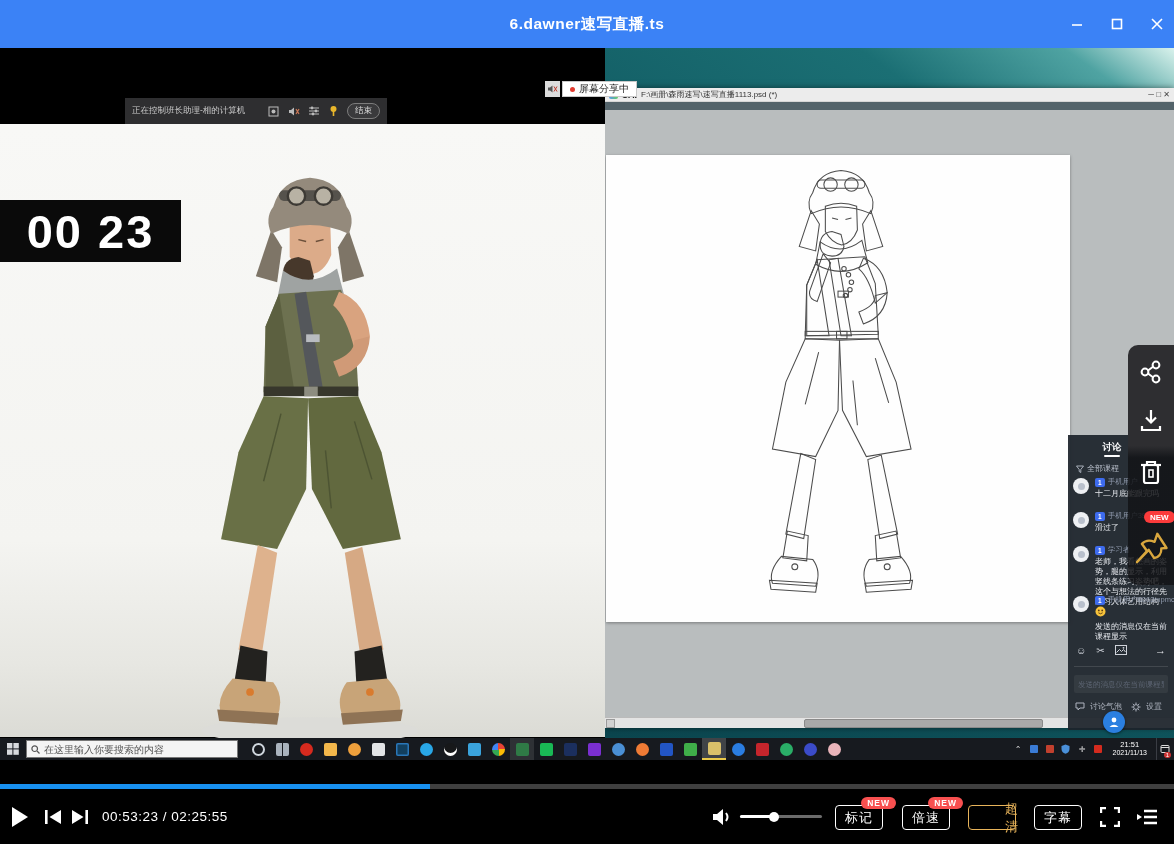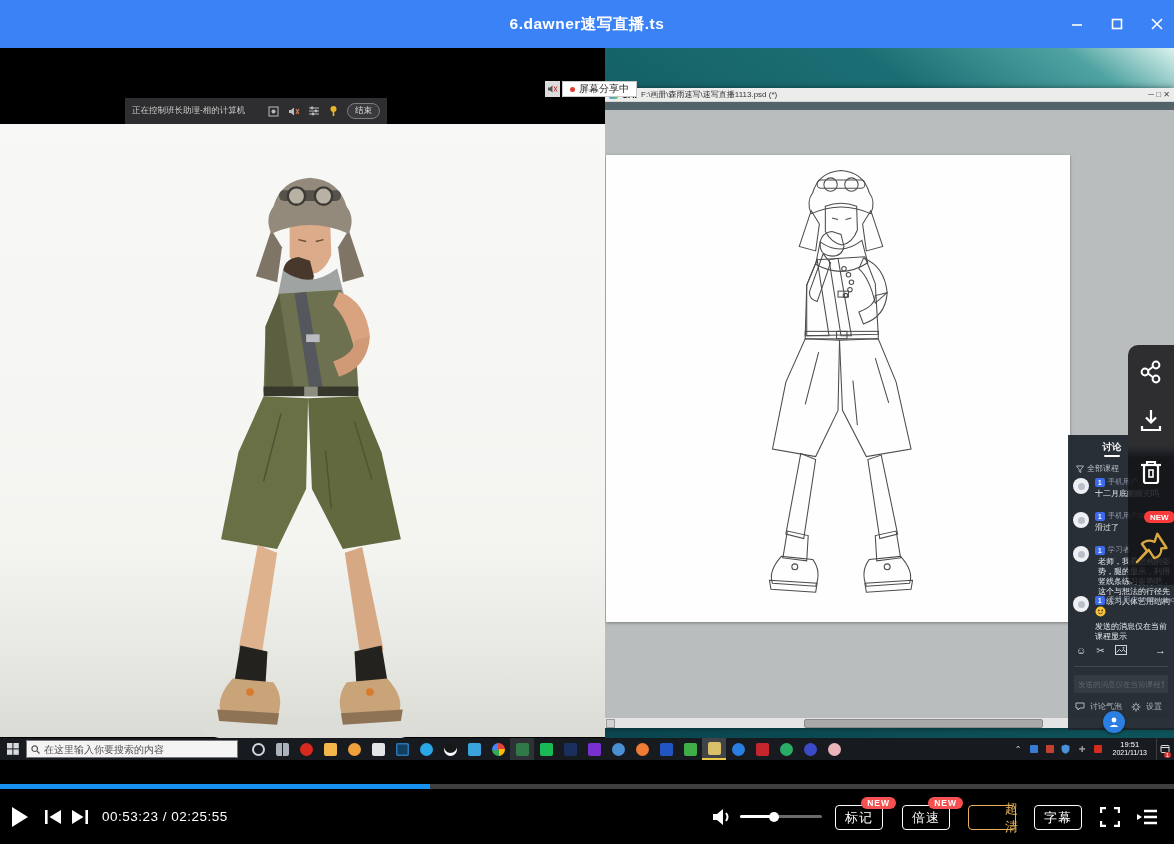--- a/index.html
+++ b/index.html
@@ -276,20 +276,21 @@
             </svg>
         </span>
         <span class="rb-ic">
           <svg width="11" height="12">
               <circle cx="5.5" cy="4" r="3" fill="#e8b62b"></circle>
               <rect x="4.7" y="6" width="1.6" height="5" fill="#e8b62b"></rect>
             </svg>
         </span>
         <span id="remote-end">结束</span>
       </div>
+      <div class="abs" id="timer">00 23</div>
     </div>
 
     <div class="abs" id="share-banner">
       <span class="spk">
         <svg width="11" height="10">
             <path d="M1,3.5 L3,3.5 L5.5,1.5 L5.5,8.5 L3,6.5 L1,6.5 Z" fill="#555"></path>
             <path d="M7,2.5 L10,7.5 M10,2.5 L7,7.5" stroke="#c0392b" stroke-width="1"></path>
           </svg>
       </span>
       <span class="pill">
@@ -323,21 +324,21 @@
         <span class="ava">
             <i></i>
           </span>
         <div class="hd">
           <span class="badge">1</span>
           <span class="user">手机用户3999nuclg</span>
         </div>
         <div class="txt">滑过了</div>
       </div>
 
-      <div class="msg" style="top:110px;text-align:right;">
+      <div class="msg" style="top:110px;">
         <span class="ava">
             <i></i>
           </span>
         <div class="hd">
           <span class="badge">1</span>
           <span class="user">学习者</span>
         </div>
         <div class="txt">老师，我看您画的姿势，腿的显示，利用竖线条练习姿势吧，这个与想法的行径先练习人体艺用结构</div>
       </div>
 
@@ -529,21 +530,21 @@
         <span class="tray-ic">
             <svg width="9" height="10">
               <path d="M4.5,0.5 L8.5,2 V5 Q8.5,8.5 4.5,9.8 Q0.5,8.5 0.5,5 V2 Z" fill="#4a90d9"></path>
             </svg>
           </span>
         <span class="tray-ic">✛</span>
         <span class="tray-ic">
             <i style="display:block;width:8px;height:8px;background:#d42b1e;border-radius:1px;"></i>
           </span>
         <div id="clock">
-          <div class="t">19:51</div>
+          <div class="t">21:51</div>
           <div class="d">2021/11/13</div>
         </div>
         <div id="notif">
           <svg width="10" height="10">
               <rect x="1" y="1.5" width="8" height="7" rx="1" fill="none" stroke="#ddd" stroke-width="1"></rect>
               <path d="M1,3.5 h8" stroke="#ddd" stroke-width="1"></path>
             </svg>
           <span class="cnt">1</span>
         </div>
       </div>

